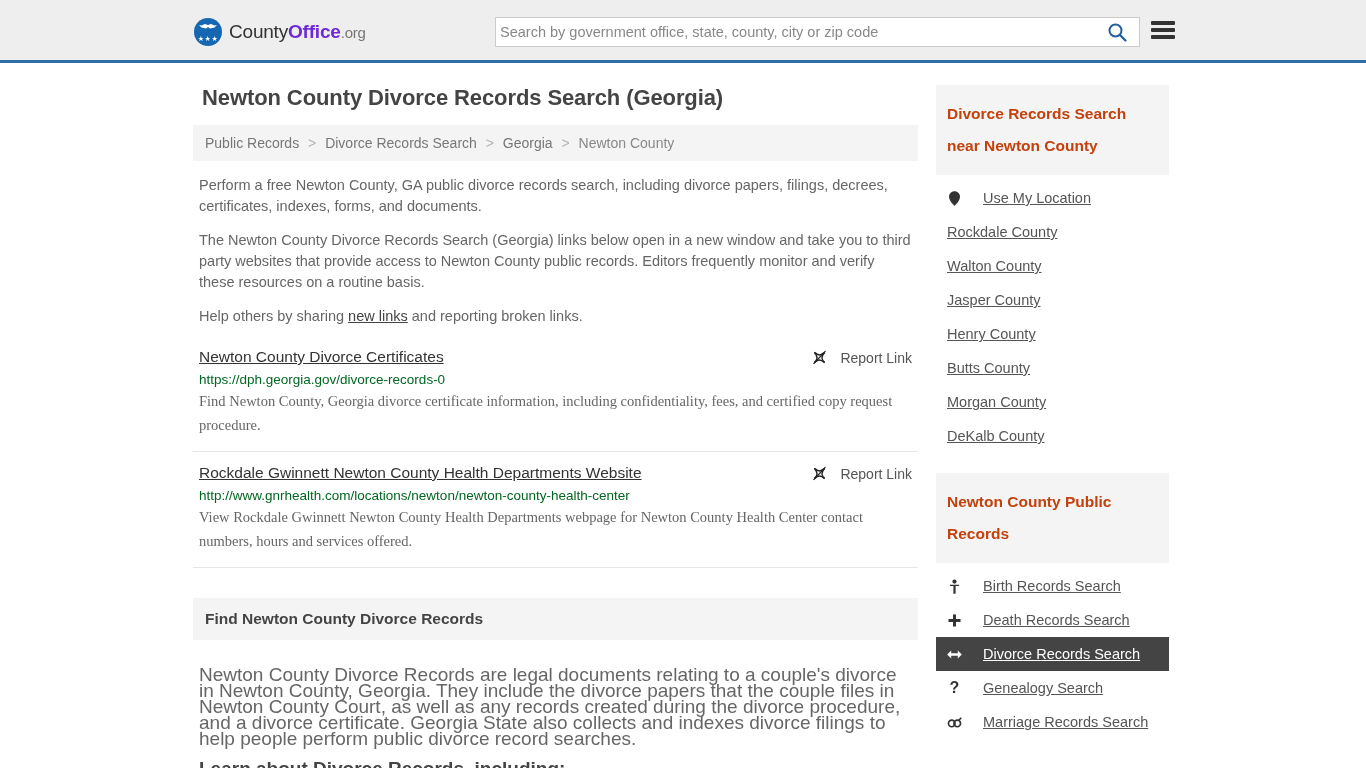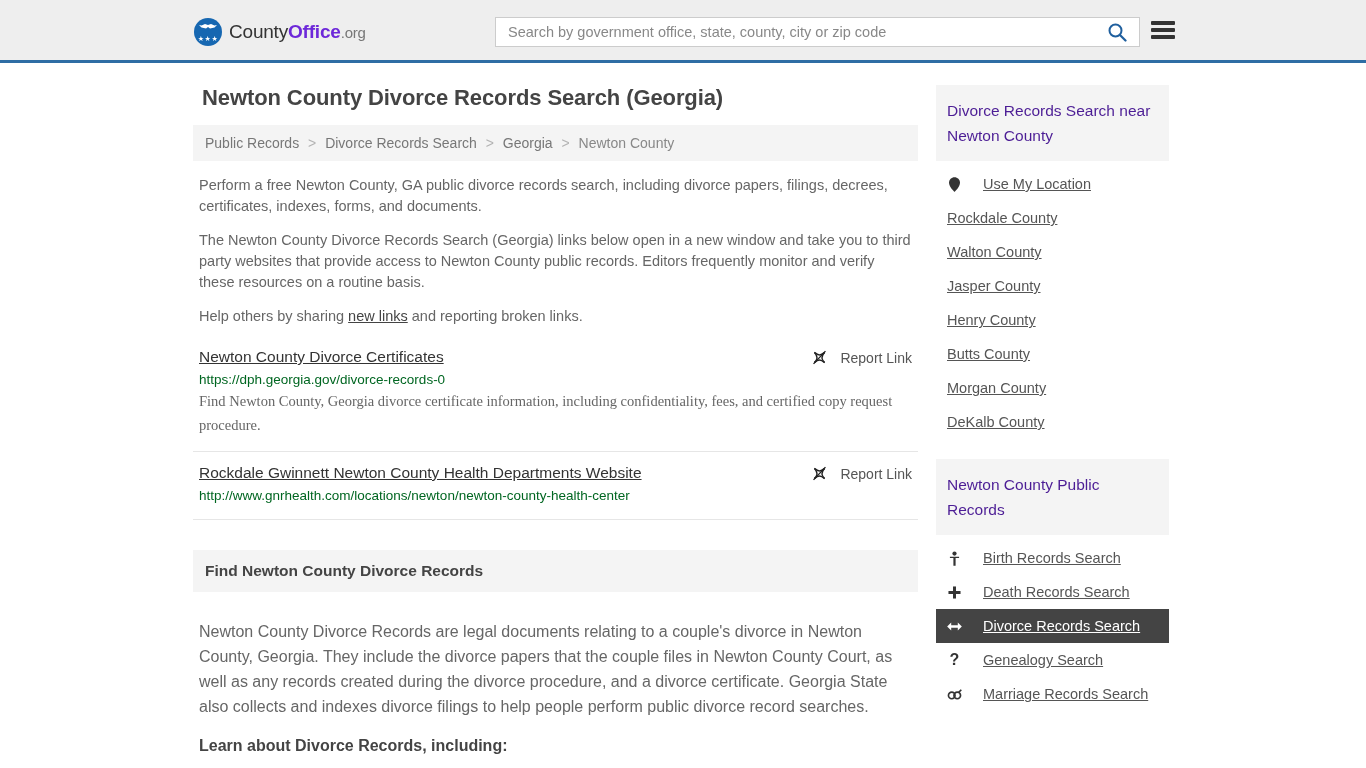--- a/index.html
+++ b/index.html
@@ -78,21 +78,21 @@
     width: 645px;
     height: 30px;
     display: flex;
     background: #ffffff;
     border: 1px solid #cccccc;
   }
   .search-input {
     flex: 1 1 auto;
     border: none;
     outline: none;
-    padding: 0 12px;
+    padding: 0 4px;
     font-size: 14.5px;
     font-family: "Liberation Sans", sans-serif;
     color: #444444;
     background: transparent;
   }
   .search-input::placeholder { color: #888888; }
   .search-btn {
     width: 44px;
     border: none;
     background: transparent;
@@ -222,39 +222,39 @@
     font-size: 15.5px;
     font-weight: bold;
     color: #444444;
     margin-top: 30px;
   }
   .section-body {
     padding: 14px 6px 0 6px;
   }
   .section-body p {
     margin: 0 0 14px 0;
-    font-size: 16px;
-    line-height: 25px;
+    font-size: 19px;
+    line-height: 16px;
     color: #666666;
   }
   .section-body p.lead-bold {
     font-weight: bold;
     color: #444444;
     margin-bottom: 10px;
   }
 
   
   .side-card { margin-bottom: 20px; }
   .side-card-head {
     background: #f4f4f4;
     padding: 13px 11px;
     font-size: 15.5px;
-    font-weight: normal;
-    color: #4c1d95;
-    line-height: 25px;
+    font-weight: bold;
+    color: #c2410c;
+    line-height: 32px;
   }
   .side-list { padding: 6px 0 0 0; margin: 0; list-style: none; }
   .side-list li { margin: 0; }
   .side-item {
     display: flex;
     align-items: center;
     gap: 21px;
     padding: 9px 11px;
     text-decoration: none;
     font-size: 14.5px;
@@ -362,20 +362,21 @@
               <path d="M4 4 C 9 8, 11 8, 16 4" fill="none" stroke="#222" stroke-width="1.6"></path>
               <path d="M4 16 C 9 12, 11 12, 16 16" fill="none" stroke="#222" stroke-width="1.6"></path>
               <path d="M4 4 C 8 8, 8 12, 4 16" fill="none" stroke="#222" stroke-width="1.6"></path>
               <path d="M16 4 C 12 8, 12 12, 16 16" fill="none" stroke="#222" stroke-width="1.6"></path>
               <line x1="3" y1="17.5" x2="17" y2="2.5" stroke="#222" stroke-width="1.6"></line>
             </svg>
             <span>Report Link</span>
           </div>
         </div>
         <div class="result-url">http://www.gnrhealth.com/locations/newton/newton-county-health-center</div>
+        <p class="result-desc">View Rockdale Gwinnett Newton County Health Departments webpage for Newton County Health Center contact numbers, hours and services offered.</p>
       </article>
 
       <h2 class="section-head">Find Newton County Divorce Records</h2>
       <div class="section-body">
         <p>Newton County Divorce Records are legal documents relating to a couple's divorce in Newton County, Georgia. They include the divorce papers that the couple files in Newton County Court, as well as any records created during the divorce procedure, and a divorce certificate. Georgia State also collects and indexes divorce filings to help people perform public divorce record searches.</p>
         <p class="lead-bold">Learn about Divorce Records, including:</p>
 
       </div>
     </main>
 

